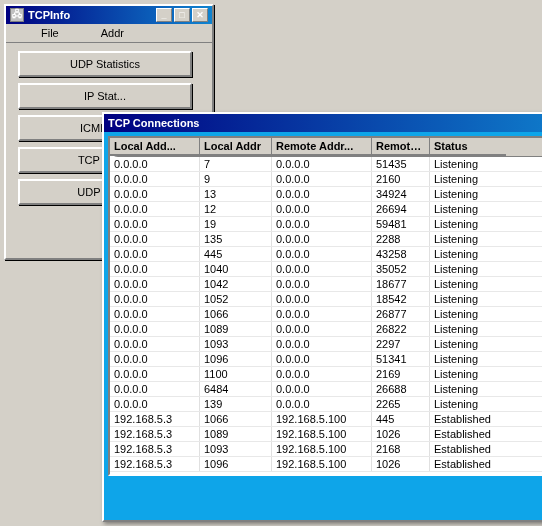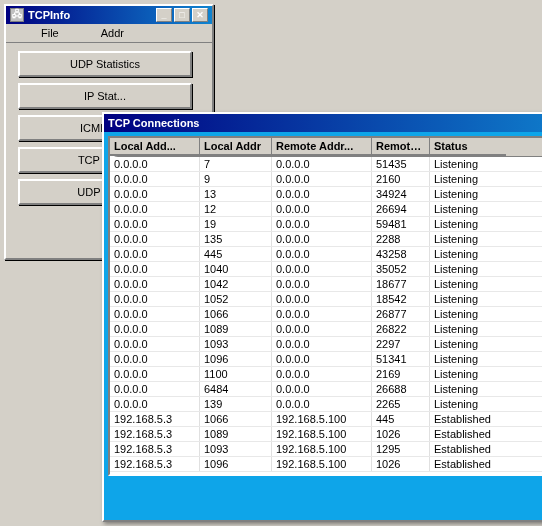--- a/index.html
+++ b/index.html
@@ -407,21 +407,21 @@
           <div class="td col-local-addr">192.168.5.3</div>
           <div class="td col-local-port">1089</div>
           <div class="td col-remote-addr">192.168.5.100</div>
           <div class="td col-remote-port">1026</div>
           <div class="td col-status">Established</div>
         </div>
         <div class="table-row">
           <div class="td col-local-addr">192.168.5.3</div>
           <div class="td col-local-port">1093</div>
           <div class="td col-remote-addr">192.168.5.100</div>
-          <div class="td col-remote-port">1295</div>
+          <div class="td col-remote-port">2168</div>
           <div class="td col-status">Established</div>
         </div>
         <div class="table-row">
           <div class="td col-local-addr">192.168.5.3</div>
           <div class="td col-local-port">1096</div>
           <div class="td col-remote-addr">192.168.5.100</div>
           <div class="td col-remote-port">1026</div>
           <div class="td col-status">Established</div>
         </div>
       </div>

